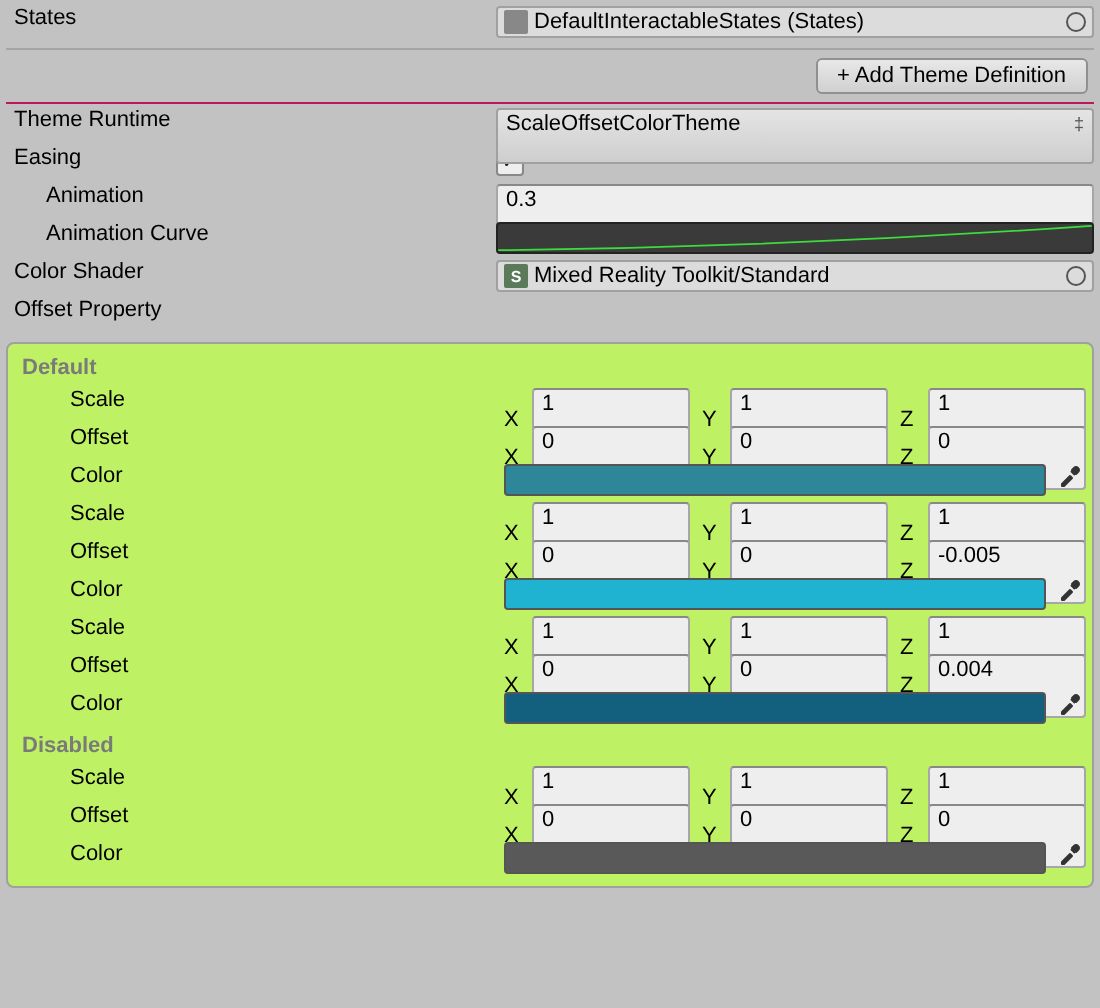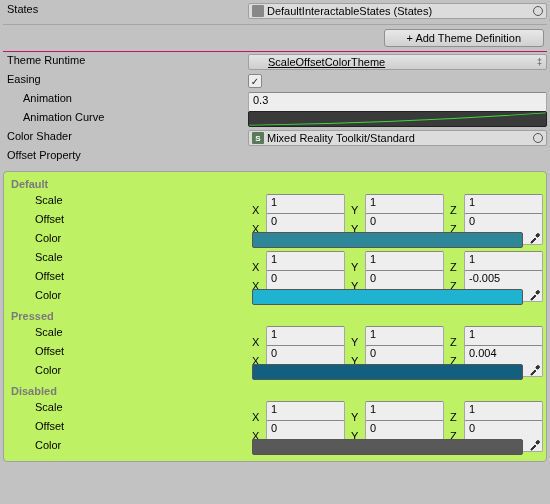--- a/index.html
+++ b/index.html
@@ -9,24 +9,24 @@
 .label { width: 245px; padding-left: 4px; color: #000; }
 .label.indent { padding-left: 20px; }
 .label.indent2 { padding-left: 28px; }
 .field { flex: 1; display: flex; align-items: center; height: 16px; }
 .objfield { flex: 1; background: #dcdcdc; border: 1px solid #a0a0a0; border-radius: 2px; height: 16px; display: flex; align-items: center; padding: 0 3px; position: relative; }
 .objfield .icon { width: 12px; height: 12px; background: #888; margin-right: 3px; border-radius: 1px; }
 .objfield .sicon { width: 12px; height: 12px; background: #5a7a5a; margin-right: 3px; border-radius: 1px; display:flex;align-items:center;justify-content:center;color:#fff;font-size:8px;font-weight:bold; }
 .objfield .circ { position: absolute; right: 3px; width: 10px; height: 10px; border: 1px solid #555; border-radius: 50%; }
 .textfield { flex: 1; background: #eeeeee; border: 1px solid #a7a7a7; border-top-color: #888; border-radius: 2px; height: 32px; padding: 0 4px; line-height: 14px; }
 .textfield.num { }
-.dropdown { flex: 1; background: linear-gradient(#e4e4e4,#cecece); border: 1px solid #a0a0a0; border-radius: 2px; height: 16px; padding: 0 19px; line-height: 14px; position: relative; text-decoration: underline; }
+.dropdown { flex: 1; background: linear-gradient(#e4e4e4,#cecece); border: 1px solid #a0a0a0; border-radius: 2px; height: 28px; padding: 0 4px; line-height: 14px; position: relative; }
 .dropdown::after { content: "‡"; position: absolute; right: 4px; top: 0; font-size: 9px; color: #555; }
 .checkbox { width: 14px; height: 14px; background: #eee; border: 1px solid #888; border-radius: 2px; display: flex; align-items: center; justify-content: center; font-size: 10px; color: #222; }
-.button { background: linear-gradient(#e8e8e8,#d0d0d0); border: 1px solid #909090; border-radius: 3px; height: 18px; padding: 0 22px; display: inline-flex; align-items: center; }
+.button { background: linear-gradient(#e8e8e8,#d0d0d0); border: 1px solid #909090; border-radius: 3px; height: 18px; padding: 0 10px; display: inline-flex; align-items: center; }
 .btnrow { display: flex; justify-content: flex-end; padding: 2px 3px 4px 0; }
 .curve { flex: 1; height: 16px; background: #3a3a3a; border: 1px solid #222; border-radius: 2px; position: relative; overflow: hidden; }
 .curve svg { width: 100%; height: 100%; }
 .section-box { border: 1px solid #a0a0a0; border-radius: 4px; background: #bef264; margin-top: 4px; padding: 4px 3px 3px 3px; }
 .shead { font-weight: bold; color: #7a7a7a; padding: 2px 4px 4px 4px; }
 .xyz { flex: 1; display: flex; gap: 6px; }
 .xyz .grp { flex: 1; display: flex; align-items: center; }
 .xyz .lbl { width: 14px; text-align: left; color: #000; }
 .xyz .textfield { flex: 1; }
 .cswatch { flex: 1; height: 16px; border: 1px solid #555; border-radius: 2px; }
@@ -170,21 +170,20 @@
       </div>
       <div class="row">
         <div class="label indent2">Color</div>
         <div class="cswatch" style="background:#1fb2d1"></div>
         <div class="eyedrop">
           <svg width="12" height="12" viewBox="0 0 12 12">
             <path d="M2 10 L6 6 L7 7 L3 11 L2 11 Z M7 3 L9 5 L10 4 Q11 3 10 2 Q9 1 8 2 Z M6.5 3.5 L8.5 5.5" stroke="#333" stroke-width="1" fill="#333" stroke-linejoin="round"></path>
           </svg>
         </div>
       </div>
-      <div class="shead">Pressed</div>
       <div class="row">
         <div class="label indent2">Scale</div>
         <div class="xyz">
           <div class="grp">
             <div class="lbl">X</div>
             <div class="textfield num">1</div>
           </div>
           <div class="grp">
             <div class="lbl">Y</div>
             <div class="textfield num">1</div>

